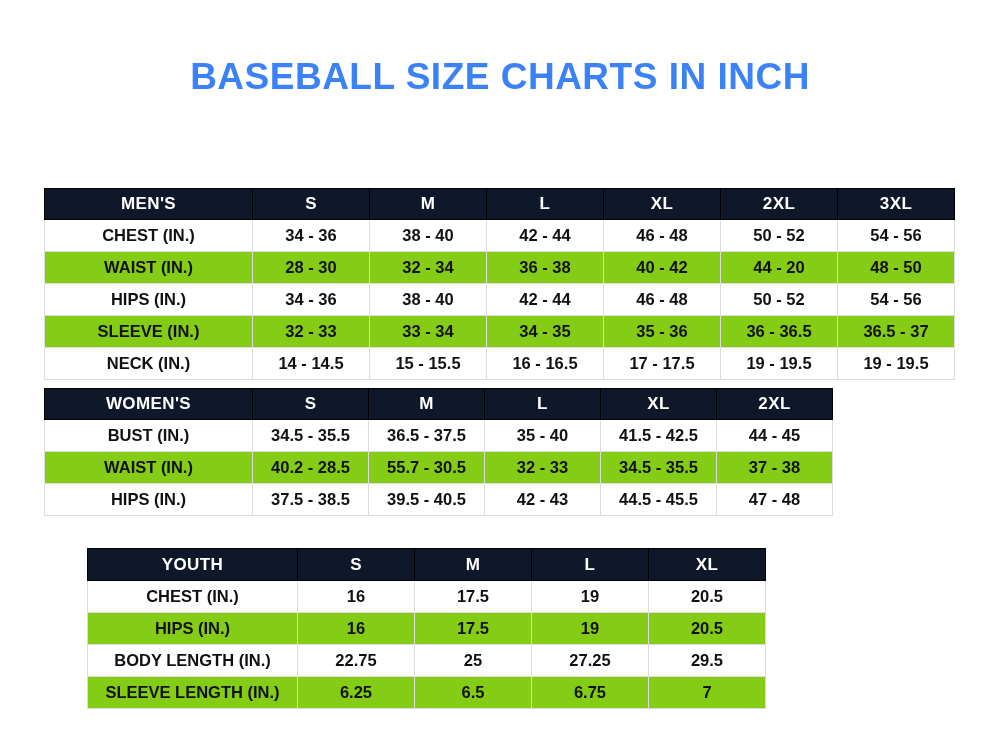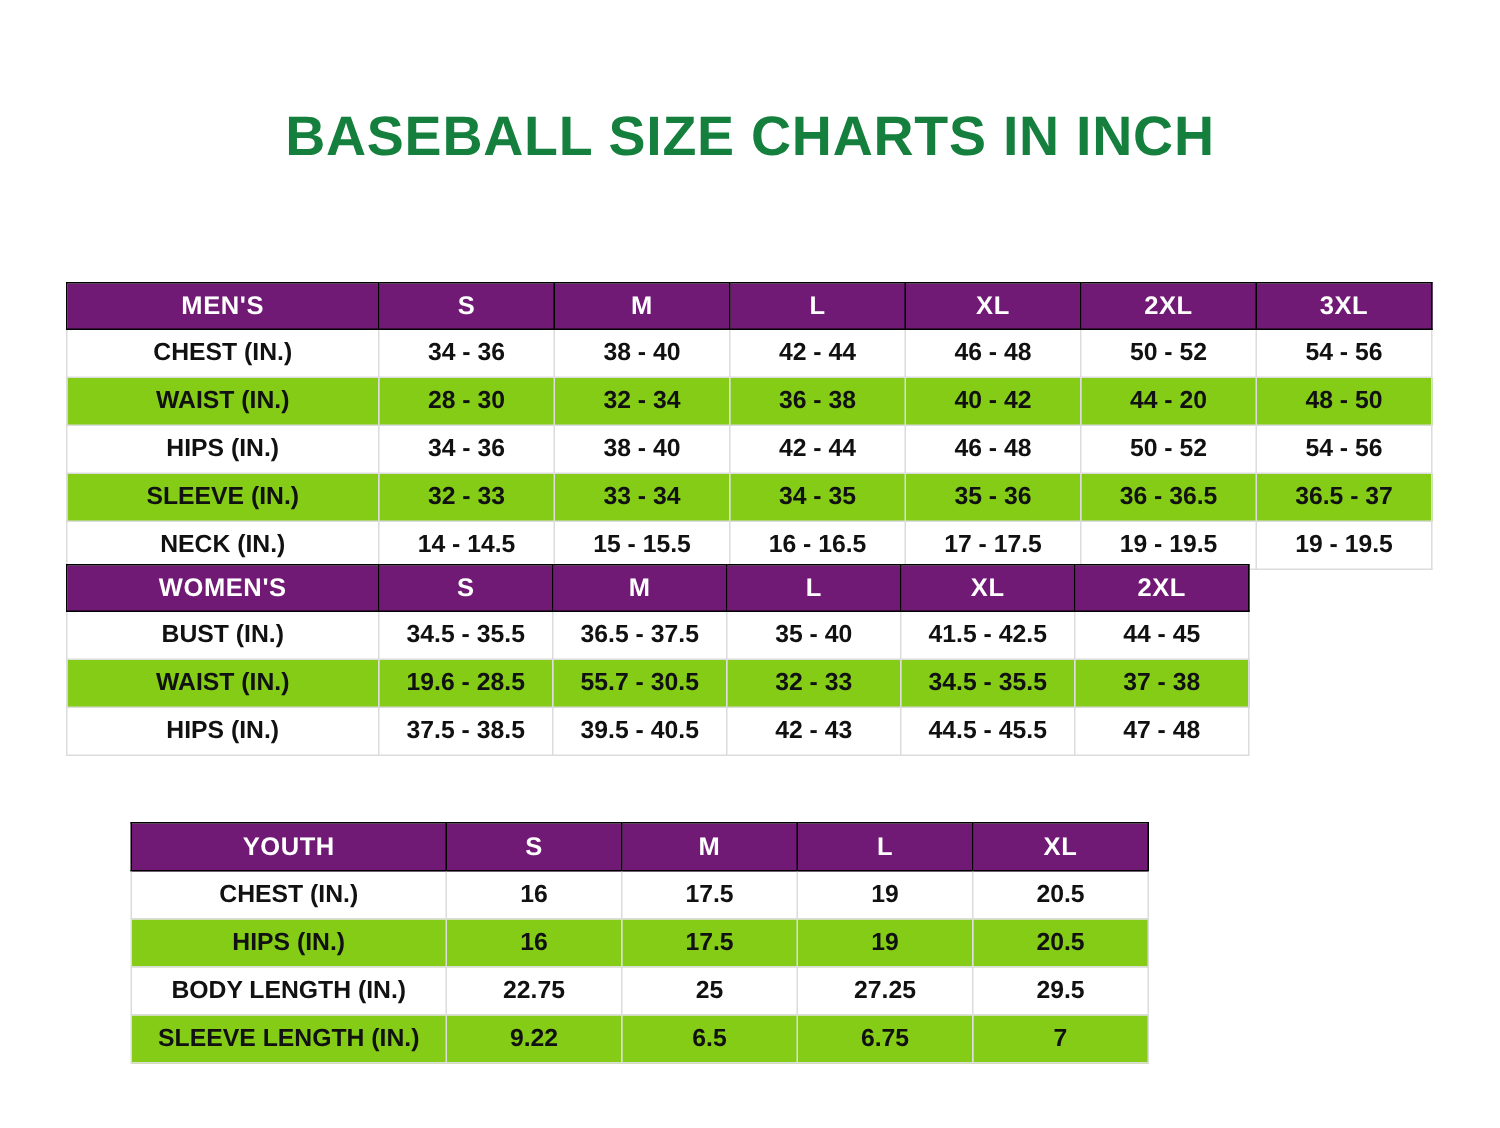--- a/index.html
+++ b/index.html
@@ -16,48 +16,48 @@
     overflow: hidden;
   }
   #page {
     width: 1000px;
     height: 752px;
     position: relative;
     background: #ffffff;
   }
   #title {
     position: absolute;
-    top: 70px;
+    top: 56px;
     left: 0;
     width: 1000px;
     text-align: center;
     font-size: 37px;
     font-weight: bold;
     letter-spacing: 0.5px;
-    color: #15803d;
+    color: #3b82f6;
   }
 
   .chart {
     position: absolute;
     border-collapse: collapse;
     table-layout: fixed;
   }
   .chart td, .chart th {
     border: 1px solid #dcdcdc;
     text-align: center;
     font-weight: bold;
     font-size: 16.5px;
     color: #111111;
     padding: 0;
     height: 31px;
     background: #ffffff;
     white-space: nowrap;
   }
   .chart thead th {
-    background: #701a75;
+    background: #0f172a;
     color: #ffffff;
     border: 1px solid #000000;
     font-size: 17px;
     height: 30px;
     letter-spacing: 0.4px;
   }
   .chart thead th.label-head {
     text-align: center;
   }
   .chart tbody tr.alt td {
@@ -66,21 +66,21 @@
   .chart td.rowlabel {
     font-size: 16.5px;
   }
 
   
   #mens-chart { top: 188px; left: 44px; width: 911px; }
   #mens-chart col.c0 { width: 208px; }
   #mens-chart col.cx { width: 117px; }
 
   
-  #womens-chart { top: 376px; left: 44px; width: 636px; }
+  #womens-chart { top: 388px; left: 44px; width: 636px; }
   #womens-chart col.c0 { width: 208px; }
   #womens-chart col.cx { width: 116px; }
 
   
   #youth-chart { top: 548px; left: 44px; width: 677px; margin-left: 43px; }
   #youth-chart col.c0 { width: 210px; }
   #youth-chart col.cx { width: 117px; }
 
   #youth-chart td, #youth-chart th { height: 31px; }
 </style>
@@ -184,21 +184,21 @@
       <tr>
         <td class="rowlabel">BUST (IN.)</td>
         <td>34.5 - 35.5</td>
         <td>36.5 - 37.5</td>
         <td>35 - 40</td>
         <td>41.5 - 42.5</td>
         <td>44 - 45</td>
       </tr>
       <tr class="alt">
         <td class="rowlabel">WAIST (IN.)</td>
-        <td>19.6 - 28.5</td>
+        <td>40.2 - 28.5</td>
         <td>55.7 - 30.5</td>
         <td>32 - 33</td>
         <td>34.5 - 35.5</td>
         <td>37 - 38</td>
       </tr>
       <tr>
         <td class="rowlabel">HIPS (IN.)</td>
         <td>37.5 - 38.5</td>
         <td>39.5 - 40.5</td>
         <td>42 - 43</td>
@@ -242,21 +242,21 @@
       </tr>
       <tr>
         <td class="rowlabel">BODY LENGTH (IN.)</td>
         <td>22.75</td>
         <td>25</td>
         <td>27.25</td>
         <td>29.5</td>
       </tr>
       <tr class="alt">
         <td class="rowlabel">SLEEVE LENGTH (IN.)</td>
-        <td>9.22</td>
+        <td>6.25</td>
         <td>6.5</td>
         <td>6.75</td>
         <td>7</td>
       </tr>
     </tbody>
   </table>
 
 </div>
 
 </body></html>

